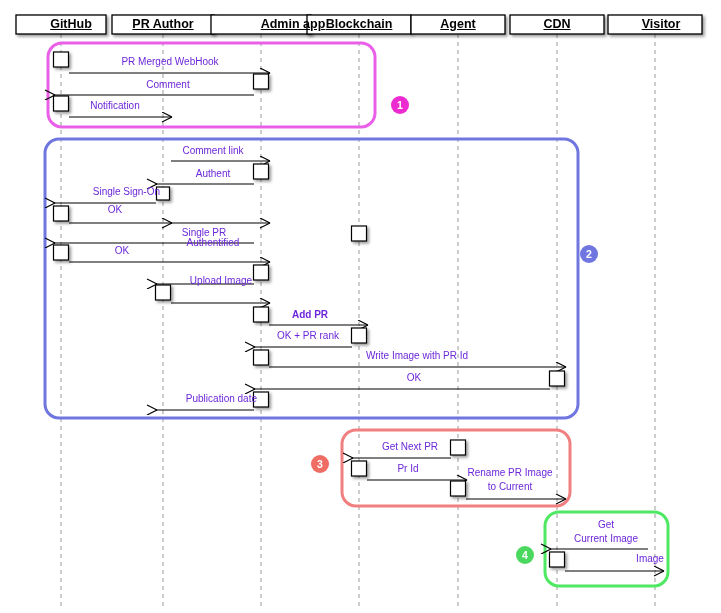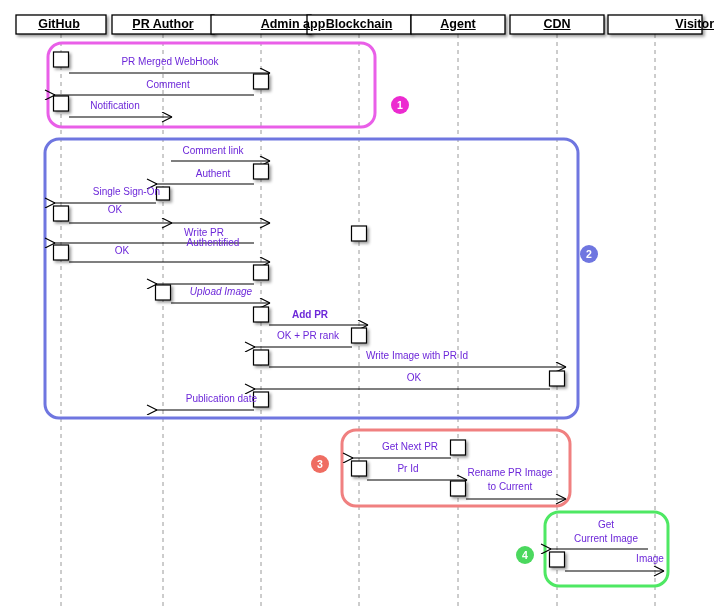--- a/index.html
+++ b/index.html
@@ -167,40 +167,40 @@
         <rect x="112" y="15" width="102" height="19" class="hdr-rect" filter="url(#sh)"></rect>
         <rect x="211" y="15" width="100" height="19" class="hdr-rect" filter="url(#sh)"></rect>
         <rect x="307" y="15" width="104" height="19" class="hdr-rect" filter="url(#sh)"></rect>
         <rect x="411" y="15" width="94" height="19" class="hdr-rect" filter="url(#sh)"></rect>
         <rect x="510" y="15" width="94" height="19" class="hdr-rect" filter="url(#sh)"></rect>
         <rect x="608" y="15" width="94" height="19" class="hdr-rect" filter="url(#sh)"></rect>
       </g>
   </svg>
 
   <div id="hdr-labels">
-      <div class="hdr-label" style="left: 16px; top: 16px; width: 86px;">GitHub</div>
+      <div class="hdr-label" style="left: 28px; top: 16px; width: 86px;">GitHub</div>
       <div class="hdr-label" style="left: 112px; top: 16px; width: 102px;">PR Author</div>
       <div class="hdr-label" style="left: 211px; top: 16px; width: 100px; padding-left: 32px;">Admin app</div>
       <div class="hdr-label" style="left: 307px; top: 16px; width: 104px;">Blockchain</div>
       <div class="hdr-label" style="left: 411px; top: 16px; width: 94px;">Agent</div>
       <div class="hdr-label" style="left: 510px; top: 16px; width: 94px;">CDN</div>
-      <div class="hdr-label" style="left: 608px; top: 16px; width: 106px; text-align: right;">Visitor</div>
+      <div class="hdr-label" style="left: 608px; top: 16px; width: 106px;">Visitor</div>
     </div>
   <div id="msg-labels">
       <div class="msg-label ctr" style="left: 170px; top: 55px;">PR Merged WebHook</div>
       <div class="msg-label ctr" style="left: 168px; top: 78px;">Comment</div>
       <div class="msg-label ctr" style="left: 115px; top: 99px;">Notification</div>
       <div class="msg-label ctr" style="left: 213px; top: 144px;">Comment link</div>
       <div class="msg-label ctr" style="left: 213px; top: 167px;">Authent</div>
       <div class="msg-label rgt" style="left: 160px; top: 185px;">Single Sign-On</div>
       <div class="msg-label ctr" style="left: 115px; top: 203px;">OK</div>
       <div class="msg-label ctr" style="left: 213px; top: 207px; margin-top: 29px;">Authentified</div>
-      <div class="msg-label ctr" style="left: 204px; top: 226px;">Write PR</div>
+      <div class="msg-label ctr" style="left: 204px; top: 226px;">Single PR</div>
       <div class="msg-label ctr" style="left: 122px; top: 244px;">OK</div>
-      <div class="msg-label ctr" style="left: 221px; top: 285px; font-style: italic;">Upload Image</div>
+      <div class="msg-label ctr" style="left: 221px; top: 274px;">Upload Image</div>
       <div class="msg-label ctr" style="left: 310px; top: 308px; font-weight: bold;">Add PR</div>
       <div class="msg-label ctr" style="left: 308px; top: 329px;">OK + PR rank</div>
       <div class="msg-label ctr" style="left: 417px; top: 349px;">Write Image with PR Id</div>
       <div class="msg-label ctr" style="left: 414px; top: 371px;">OK</div>
       <div class="msg-label rgt" style="left: 257px; top: 392px;">Publication date</div>
       <div class="msg-label ctr" style="left: 410px; top: 440px;">Get Next PR</div>
       <div class="msg-label ctr" style="left: 408px; top: 462px;">Pr Id</div>
       <div class="msg-label ctr" style="left: 510px; top: 466px;">Rename PR Image<br>to Current</div>
       <div class="msg-label ctr" style="left: 606px; top: 518px;">Get<br>Current Image</div>
       <div class="msg-label ctr" style="left: 606px; top: 552px; margin-left: 44px;">Image</div>

